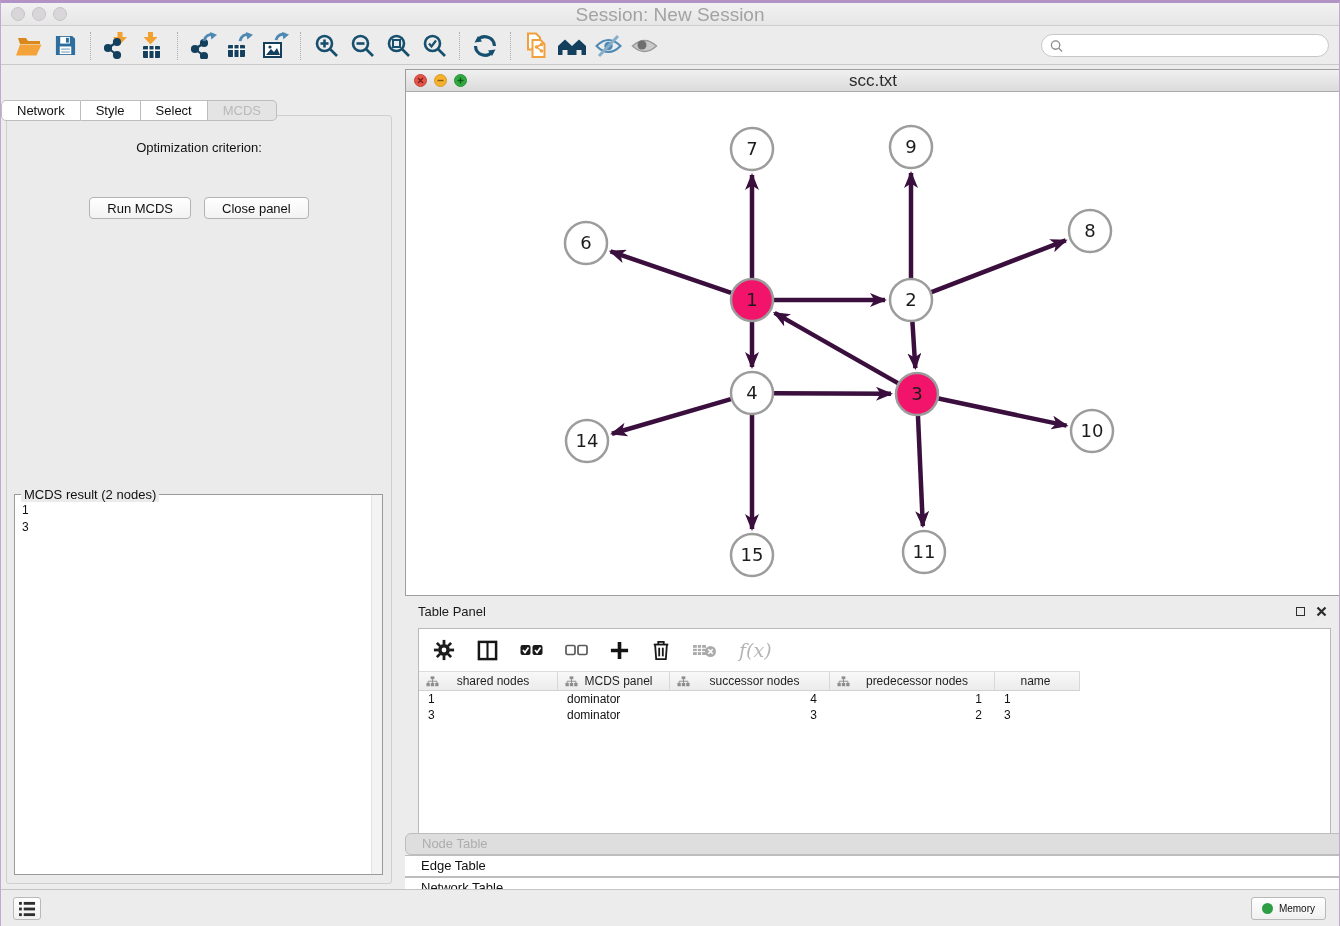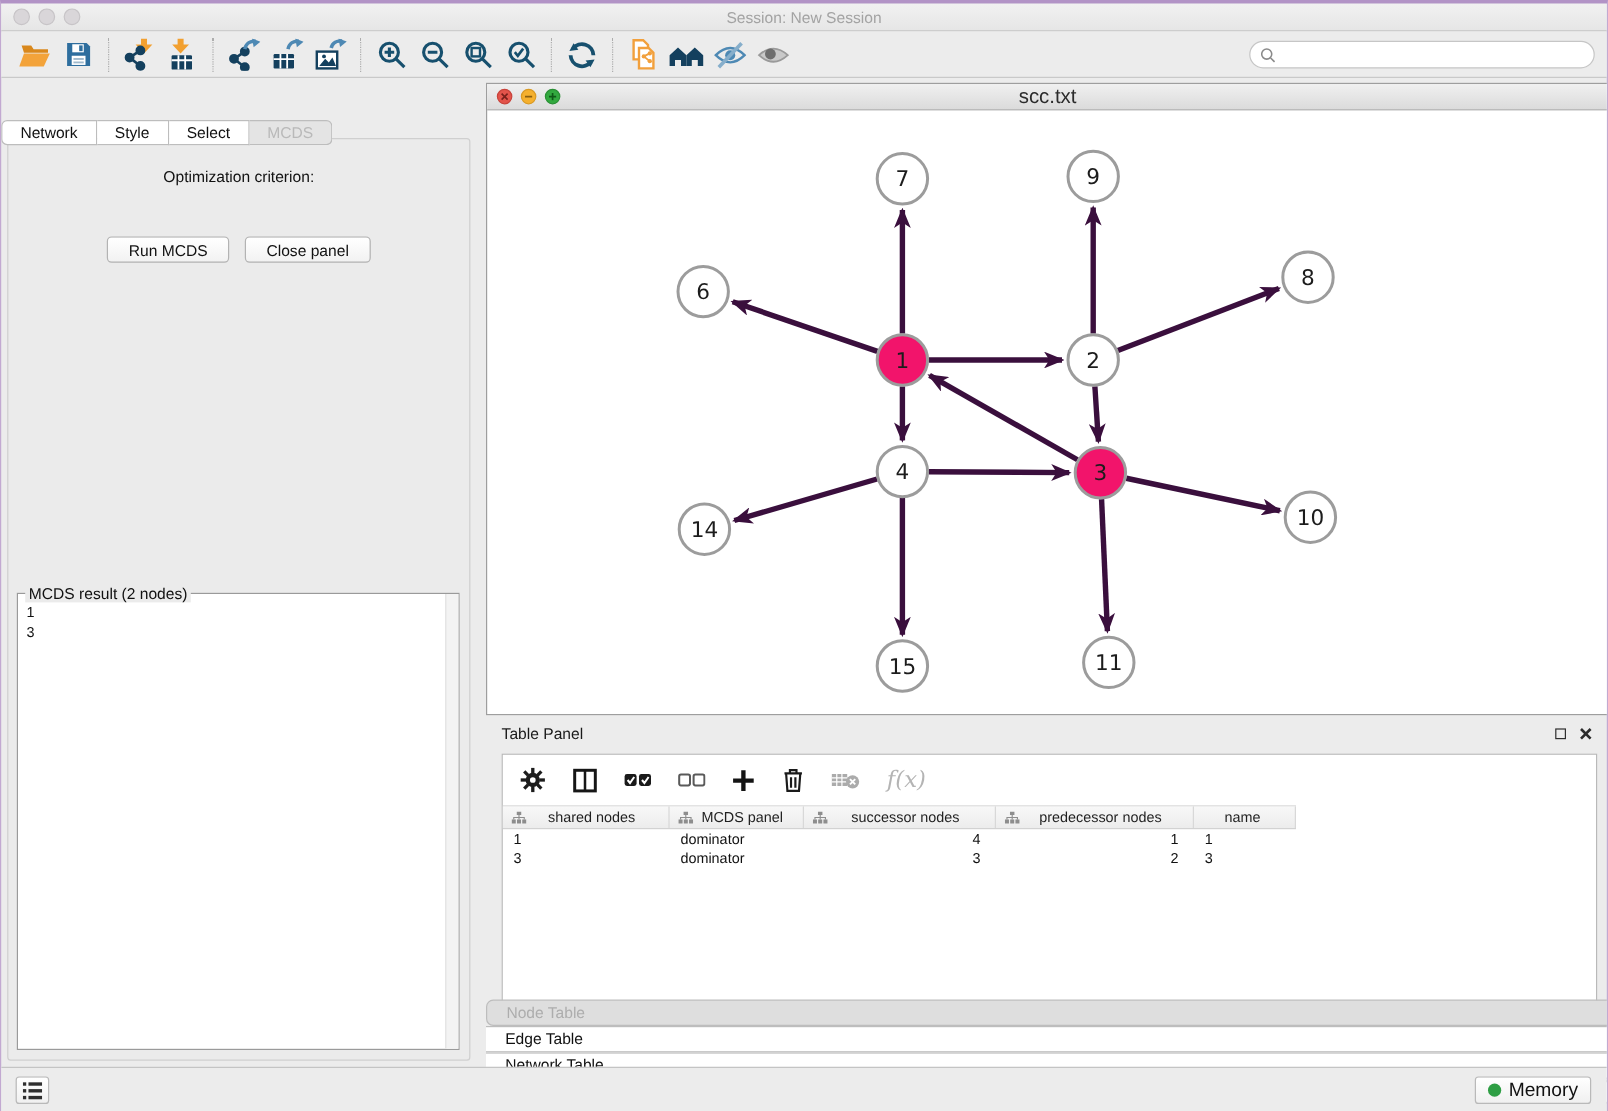--- a/index.html
+++ b/index.html
@@ -6,21 +6,21 @@
   body { background:#555; font-family:"Liberation Sans","DejaVu Sans",sans-serif; }
   #window{ position:relative; width:1340px; height:926px; background:#ECECEC;
     border-top:3px solid #B293C6; border-left:1px solid #C2A9D1; border-right:1px solid #C2A9D1;
     overflow:hidden; }
 
   
   .titlebar{ position:absolute; left:0; top:0; right:0; height:23px;
     background:linear-gradient(#F1F1F1,#E6E6E6); border-bottom:1px solid #CDCDCD; }
   .tl-group{ position:absolute; left:10px; top:4px; display:flex; gap:7px; }
   .tl-circle{ width:14px; height:14px; border-radius:50%; background:#D9D6D9; border:1px solid #C7C4C7; }
-  .titlebar-title{ text-align:center; line-height:23px; font-size:13px; color:#A3A3A3; }
+  .titlebar-title{ text-align:center; line-height:23px; font-size:19px; color:#A3A3A3; }
 
   
   .toolbar{ position:absolute; top:24px; left:0; right:0; height:38px; background:#ECECEC;
     border-bottom:1px solid #C9C9C9; display:flex; align-items:center; padding:0 10px; }
   .tb-btn{ width:36px; height:32px; display:flex; align-items:center; justify-content:center; border-radius:4px; }
   .tb-sep{ width:0; height:28px; border-left:1px dotted #ADADAD; margin:0 7px; }
   .tb-search{ margin-left:auto; width:288px; height:23px; background:#fff; border:1px solid #C6C6C6;
     border-radius:12px; display:flex; align-items:center; padding:0 8px; gap:5px; }
   .tb-search input{ border:none; outline:none; font-size:12px; width:100%; background:transparent; }
 
@@ -87,21 +87,21 @@
   .tp-tab:last-child{ border-radius:0 6px 6px 0; }
   .tp-tab.selected{ background:#DEDEDE; color:#ADADAD; }
 
   
   .statusbar{ position:absolute; left:0; right:0; bottom:0; height:37px; background:#ECECEC; border-top:1px solid #C4C4C4; }
   .sb-left-btn{ position:absolute; left:12px; top:7px; width:28px; height:23px;
     background:linear-gradient(#FFF,#F0F0F0); border:1px solid #B9B9B9; border-radius:3px;
     display:flex; align-items:center; justify-content:center; }
   .sb-memory{ position:absolute; right:13px; top:7px; height:23px; padding:0 10px;
     background:linear-gradient(#FFF,#F0F0F0); border:1px solid #B9B9B9; border-radius:3px;
-    display:flex; align-items:center; gap:6px; font-size:16px; color:#111; }
+    display:flex; align-items:center; gap:6px; font-size:10px; color:#111; }
   .mem-dot{ width:11px; height:11px; border-radius:50%; }
 </style>
 </head>
 <body>
 
 <div id="window">
 
   <div class="titlebar">
     <div class="tl-group">
       <span class="tl-circle"></span>

